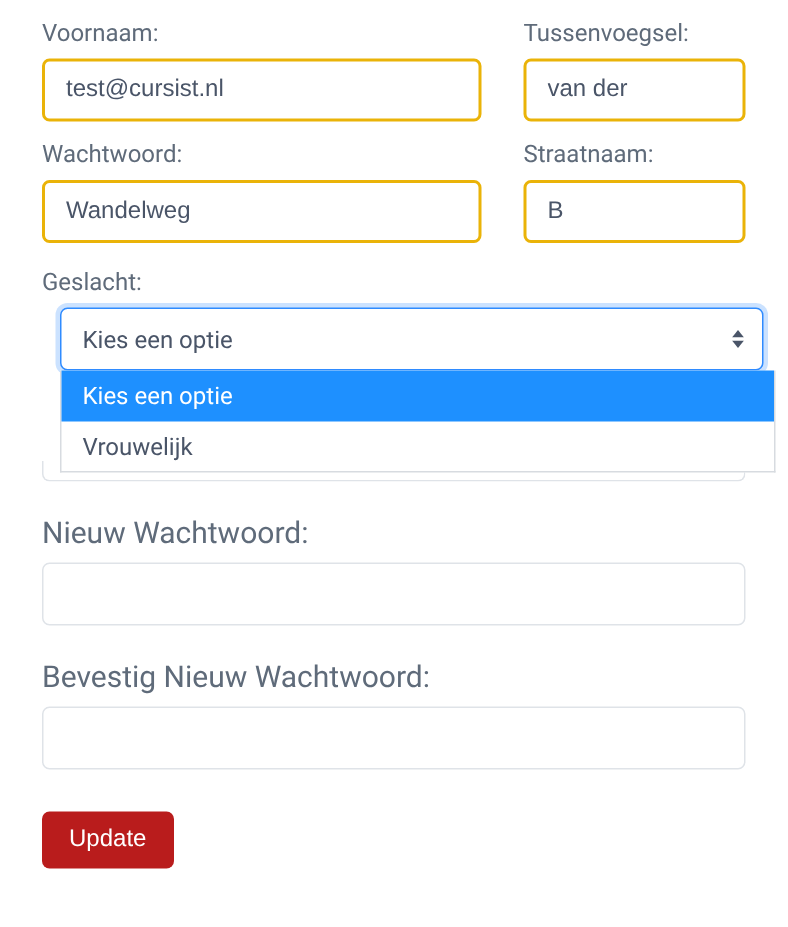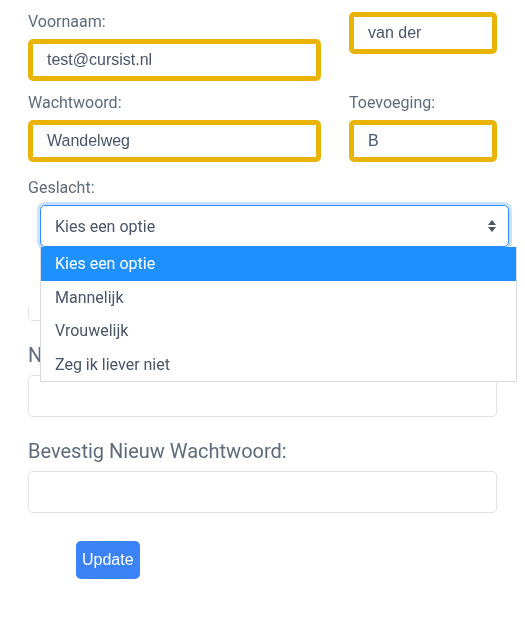--- a/index.html
+++ b/index.html
@@ -21,21 +21,21 @@
     label.field-label {
       display: block;
       color: #5f6b7a;
       font-size: 16px;
       margin-bottom: 8px;
       font-weight: 400;
     }
     input.text-input, .select-box {
       width: 100%;
       height: 42px;
-      border: 5px solid #eab308;
+      border: 2px solid #eab308;
       border-radius: 5px;
       padding: 0 14px;
       font-size: 16px;
       color: #4a5568;
       background: #fff;
       outline: none;
     }
     .select-wrapper {
       position: relative;
       width: 100%;
@@ -101,55 +101,55 @@
       border: 1px solid #dfe3e8;
       border-radius: 5px;
       background: #fff;
       padding: 0 14px;
       font-size: 16px;
       color: #4a5568;
       outline: none;
     }
     .update-btn {
       margin-top: 28px;
-      background: #3b82f6;
+      background: #b91c1c;
       color: #fff;
       border: none;
       border-radius: 5px;
-      padding: 10px 6px;
+      padding: 10px 18px;
       font-size: 16px;
       cursor: pointer;
-      margin-left: 48px;
     }
     .geslacht-section { margin-top: 16px; }
   </style>
 </head>
 <body>
 
 
 
 
 <div class="form-row">
   <div class="col-wide">
     <label class="field-label">Voornaam:</label>
     <input type="text" class="text-input" value="test@cursist.nl" style="">
   </div>
   <div class="col-narrow">
+    <label class="field-label">Tussenvoegsel:</label>
     <input type="text" class="text-input" value="van der" style="">
   </div>
 </div>
 
 
 <div class="form-row">
   <div class="col-wide">
     <label class="field-label">Wachtwoord:</label>
     <input type="text" class="text-input" value="Wandelweg" style="">
   </div>
   <div class="col-narrow">
-    <label class="field-label">Toevoeging:</label>
+    <label class="field-label">Straatnaam:</label>
     <input type="text" class="text-input" value="B" style="">
   </div>
 </div>
 
 
 <div class="geslacht-section">
   <label class="field-label">Geslacht:</label>
   <div class="select-wrapper">
     <div class="select-box open">
       <span>Kies een optie</span>
@@ -157,23 +157,21 @@
         <svg width="8" height="5" viewBox="0 0 8 5">
             <path d="M0 5 L4 0 L8 5 Z" fill="#4a5568"></path>
           </svg>
         <svg width="8" height="5" viewBox="0 0 8 5">
             <path d="M0 0 L4 5 L8 0 Z" fill="#4a5568"></path>
           </svg>
       </span>
     </div>
     <div class="dropdown">
       <div class="dropdown-item highlighted">Kies een optie</div>
-      <div class="dropdown-item">Mannelijk</div>
       <div class="dropdown-item">Vrouwelijk</div>
-      <div class="dropdown-item">Zeg ik liever niet</div>
     </div>
   </div>
 
   <div class="peek-input"></div>
 </div>
 
 
 <div class="section-label">Nieuw Wachtwoord:</div>
 <input type="password" class="empty-input" value="" style="">
 

